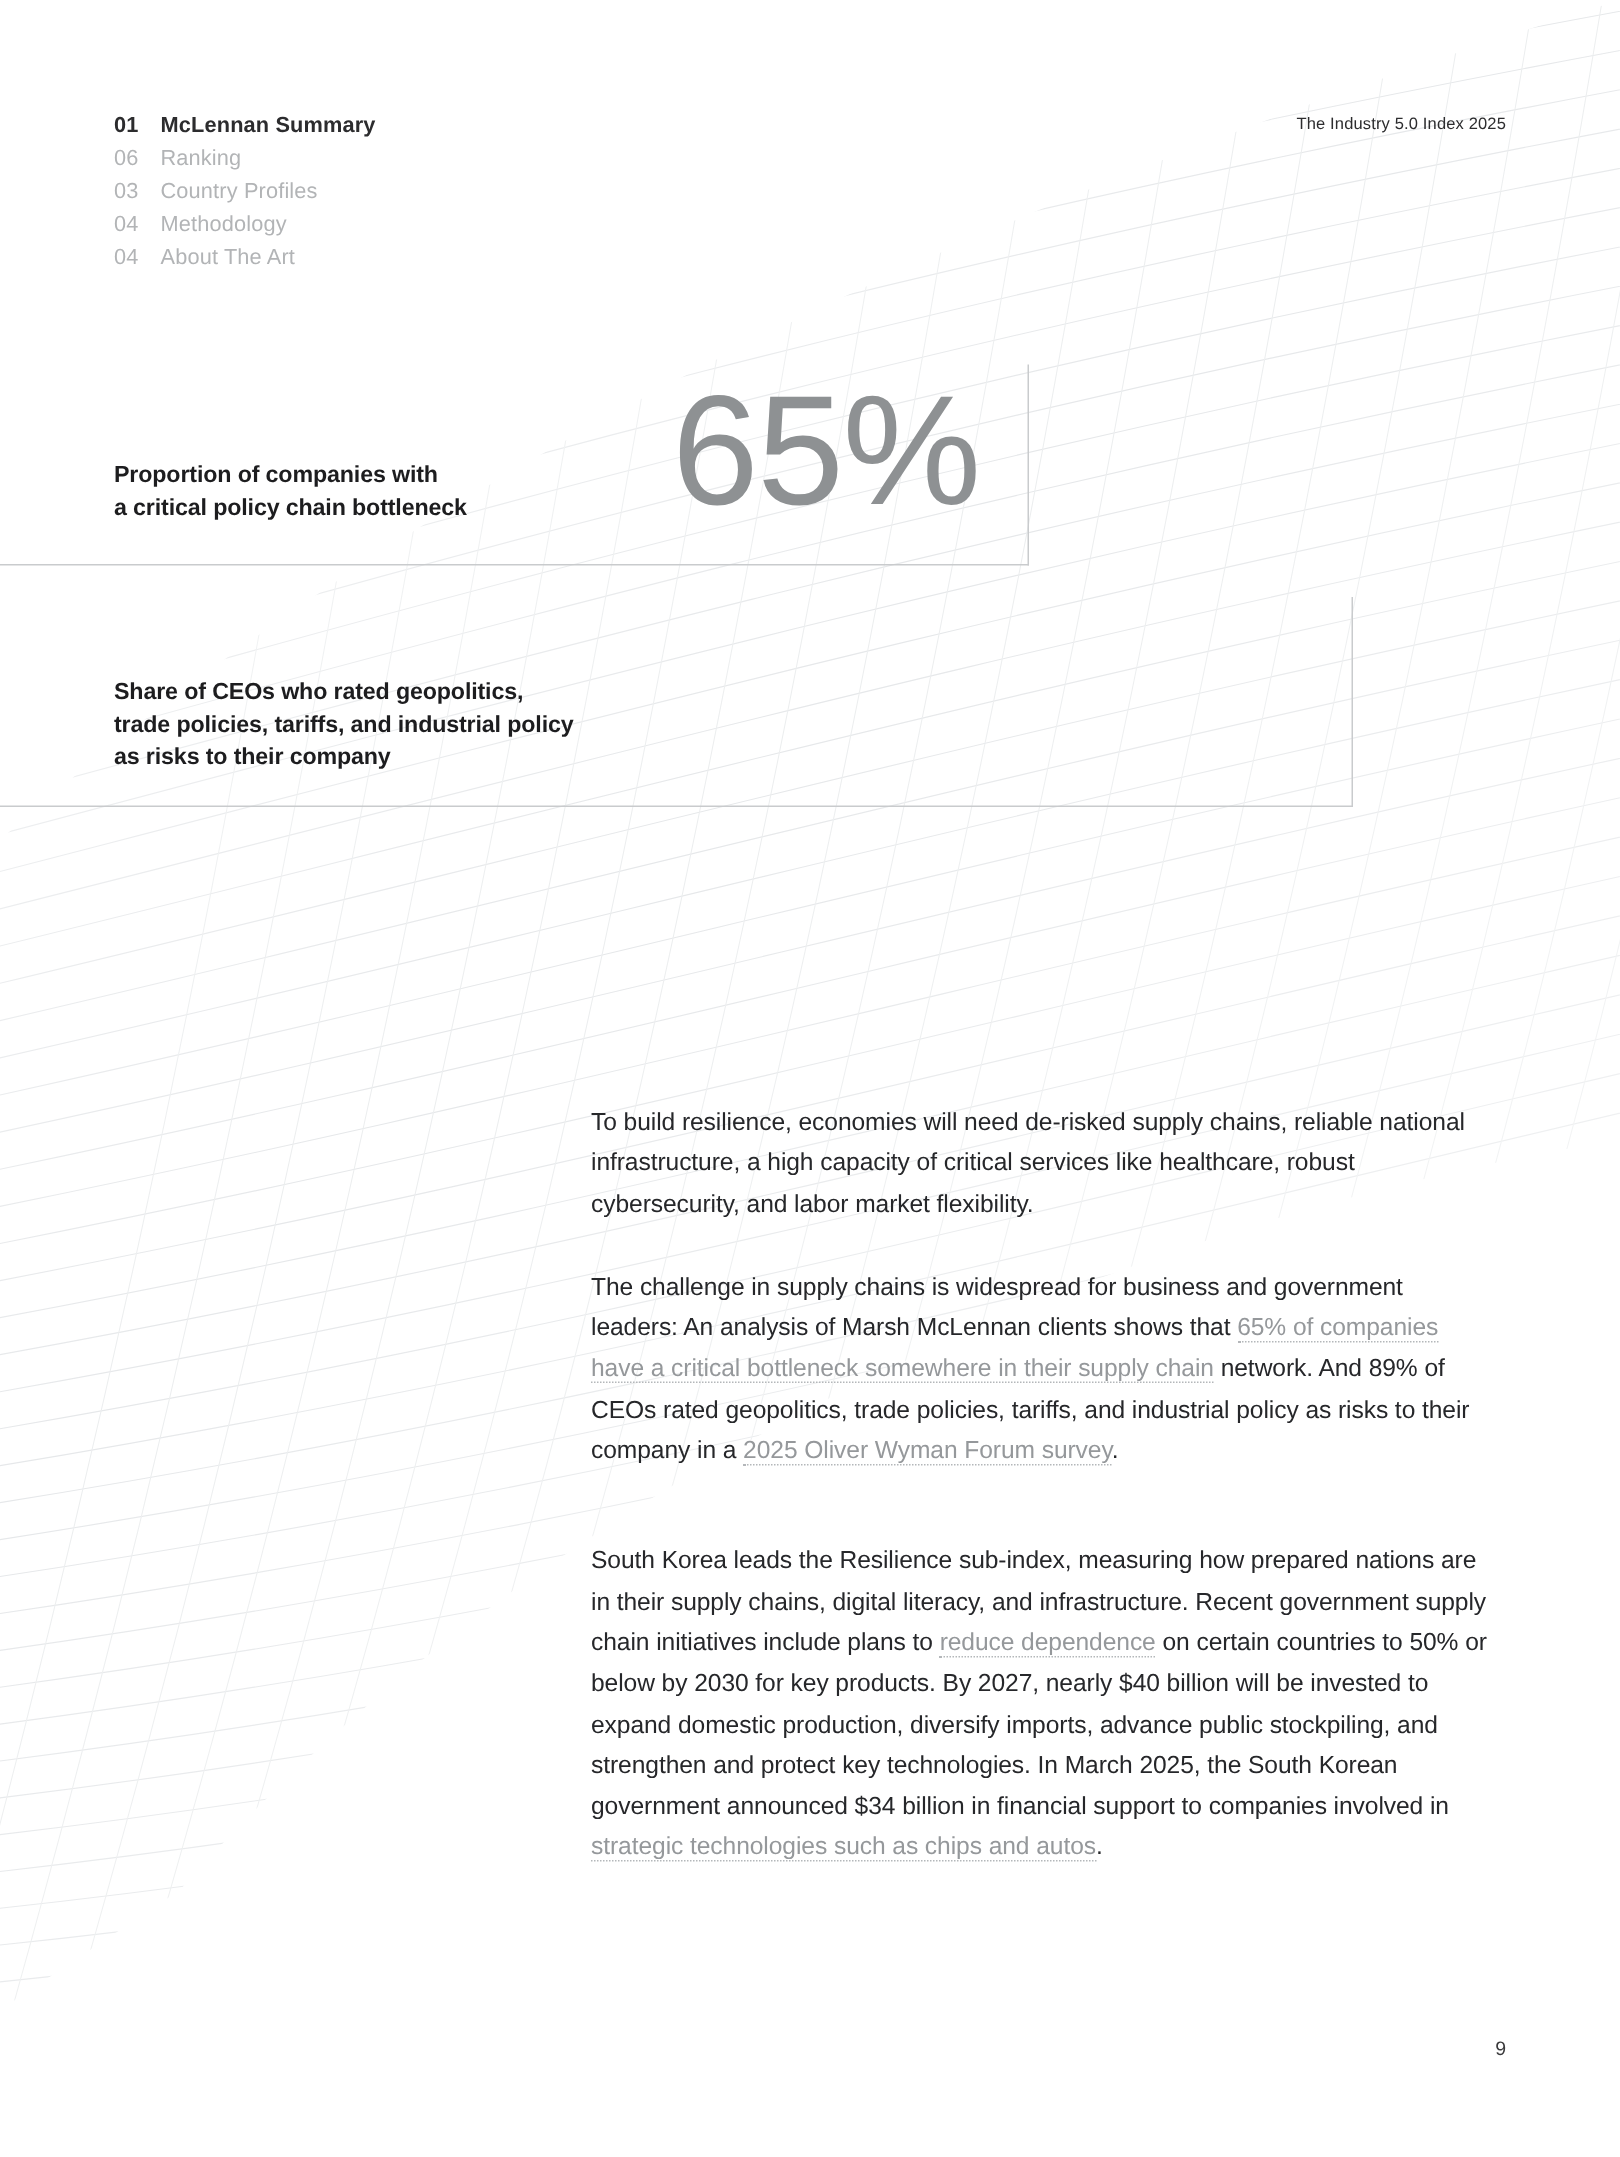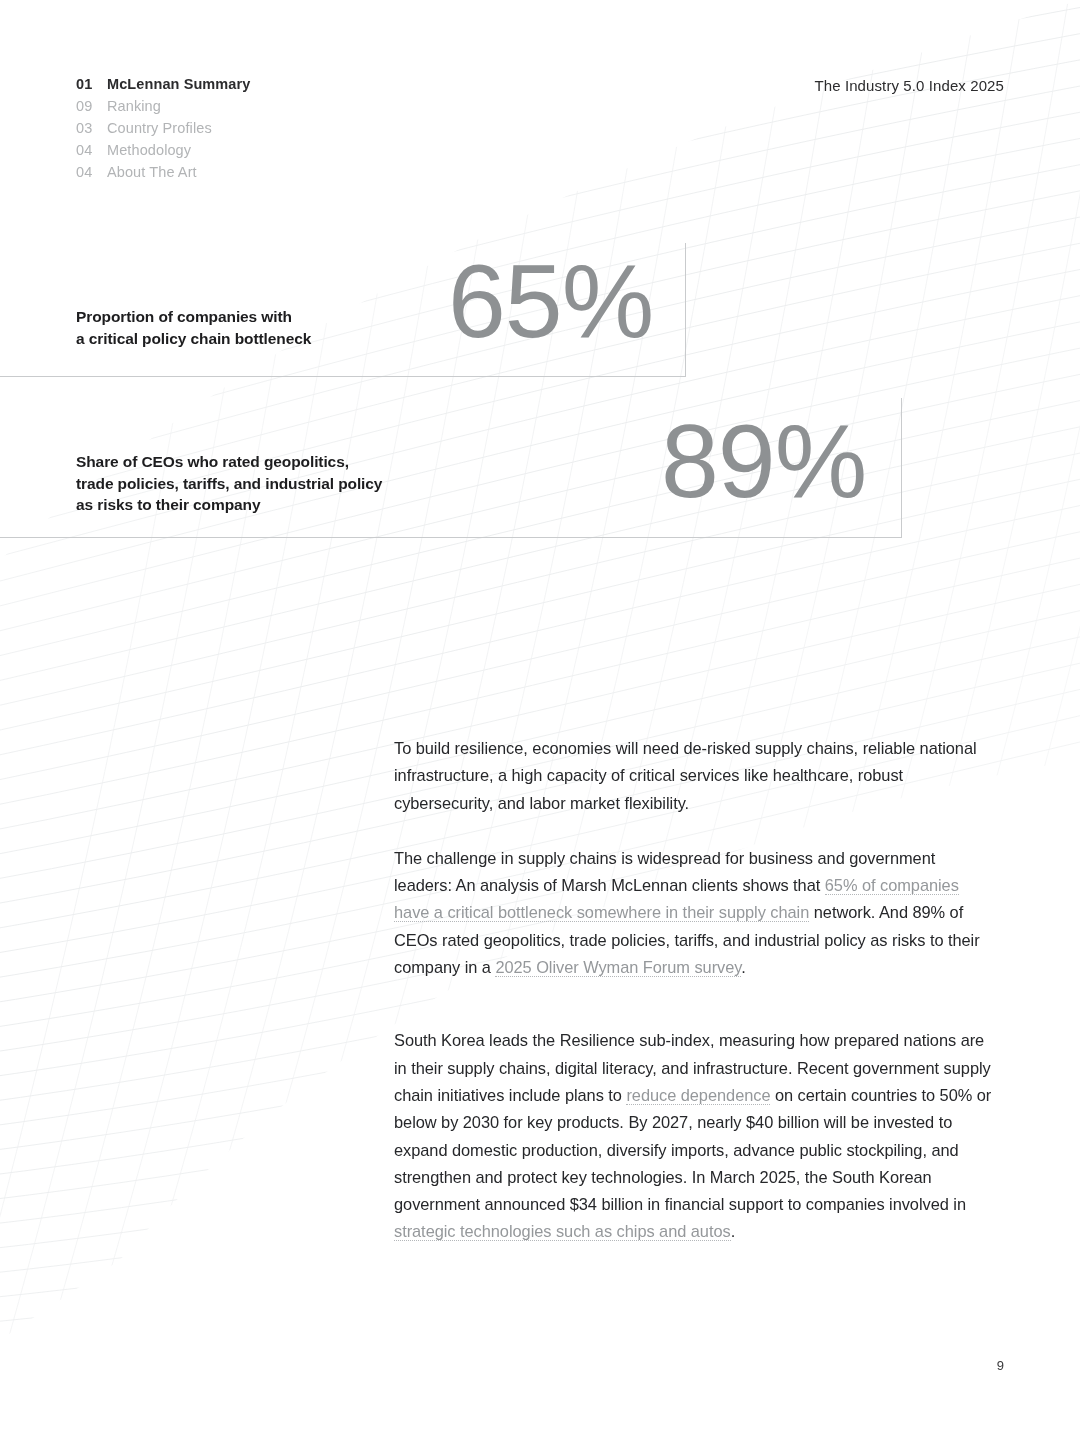--- a/index.html
+++ b/index.html
@@ -58,21 +58,21 @@
   .toc-num {
     width: 31px;
     flex: 0 0 31px;
   }
   .toc-label { white-space: nowrap; }
 
   .doc-title {
     position: absolute;
     right: 76px;
     top: 77px;
-    font-size: 15px;
+    font-size: 11px;
     color: #2c2c2e;
     letter-spacing: .1px;
     white-space: nowrap;
   }
 
   
   .stats {
     position: absolute;
     left: 0;
     top: 0;
@@ -277,21 +277,21 @@
   </svg>
 
   <div class="header">
 
     <nav class="toc">
       <div class="toc-row active">
         <span class="toc-num">01</span>
         <span class="toc-label">McLennan Summary</span>
       </div>
       <div class="toc-row">
-        <span class="toc-num">09</span>
+        <span class="toc-num">06</span>
         <span class="toc-label">Ranking</span>
       </div>
       <div class="toc-row">
         <span class="toc-num">03</span>
         <span class="toc-label">Country Profiles</span>
       </div>
       <div class="toc-row">
         <span class="toc-num">04</span>
         <span class="toc-label">Methodology</span>
       </div>
@@ -309,21 +309,20 @@
     <div class="stat stat-1">
       <div class="stat-label">Proportion of companies with
 a critical policy chain bottleneck</div>
       <div class="stat-value">65%</div>
     </div>
 
     <div class="stat stat-2">
       <div class="stat-label">Share of CEOs who rated geopolitics,
 trade policies, tariffs, and industrial policy
 as risks to their company</div>
-      <div class="stat-value">89%</div>
     </div>
   </div>
 
   <div class="body-copy">
 
     <p class="para">To build resilience, economies will need de-risked supply chains, reliable national infrastructure, a high capacity of critical services like healthcare, robust cybersecurity, and labor market flexibility.</p>
 
     <p class="para"><span>The challenge in supply chains is widespread for business and government leaders: An analysis of Marsh McLennan clients shows that </span><a class="link">65% of companies have a critical bottleneck somewhere in their supply chain</a><span> network. And 89% of CEOs rated geopolitics, trade policies, tariffs, and industrial policy as risks to their company in a </span><a class="link">2025 Oliver Wyman Forum survey</a><span>.</span></p>
 
     <p class="para"><span>South Korea leads the Resilience sub-index, measuring how prepared nations are in their supply chains, digital literacy, and infrastructure. Recent government supply chain initiatives include plans to </span><a class="link">reduce dependence</a><span> on certain countries to 50% or below by 2030 for key products. By 2027, nearly $40 billion will be invested to expand domestic production, diversify imports, advance public stockpiling, and strengthen and protect key technologies. In March 2025, the South Korean government announced $34 billion in financial support to companies involved in </span><a class="link">strategic technologies such as chips and autos</a><span>.</span></p>

